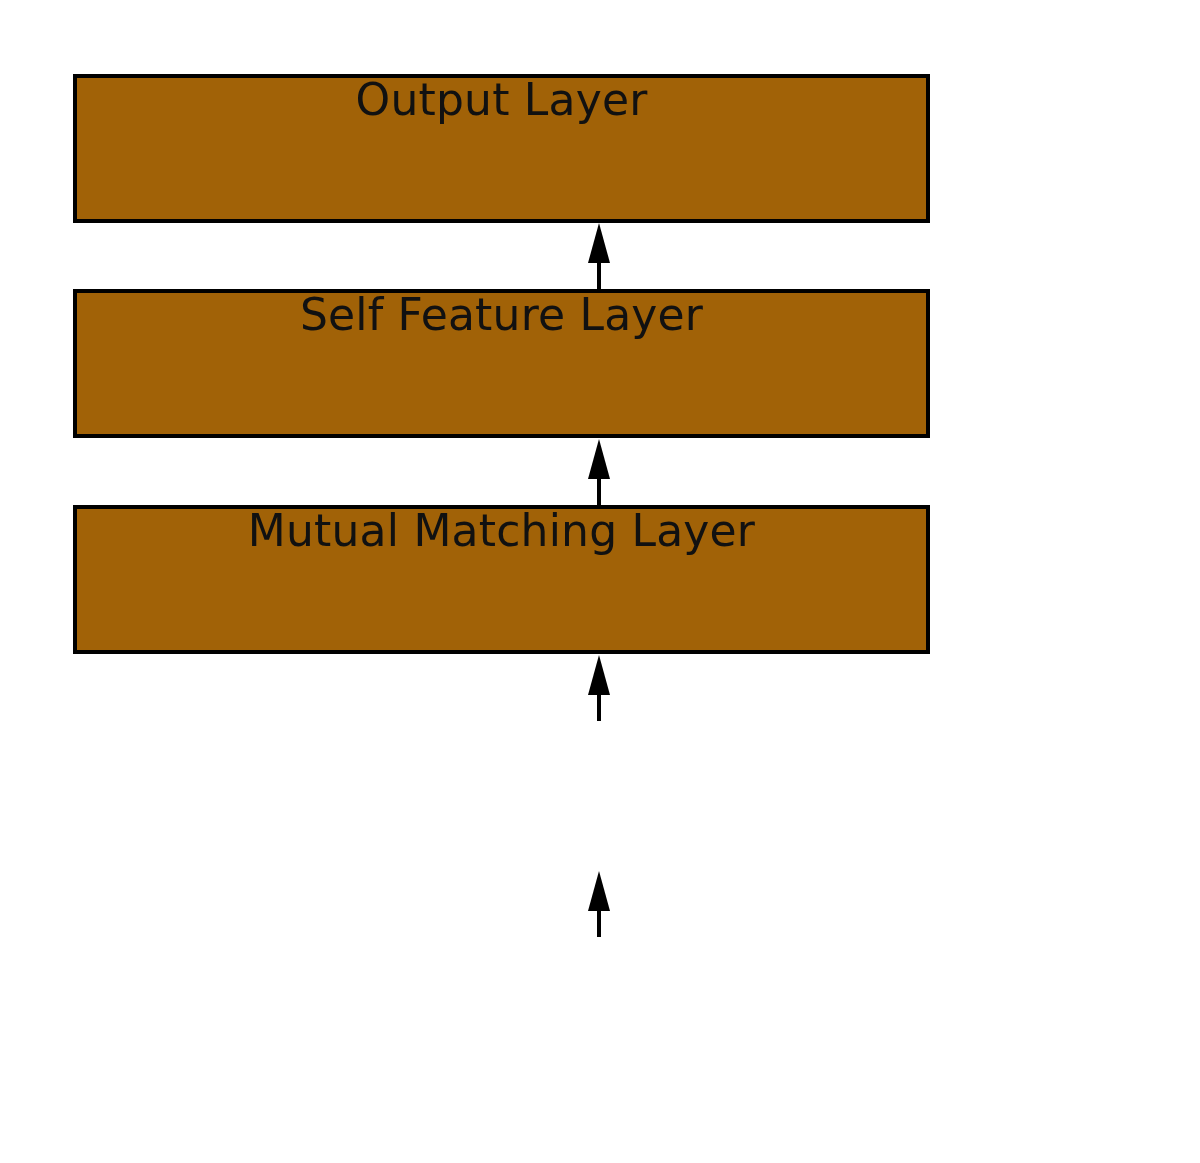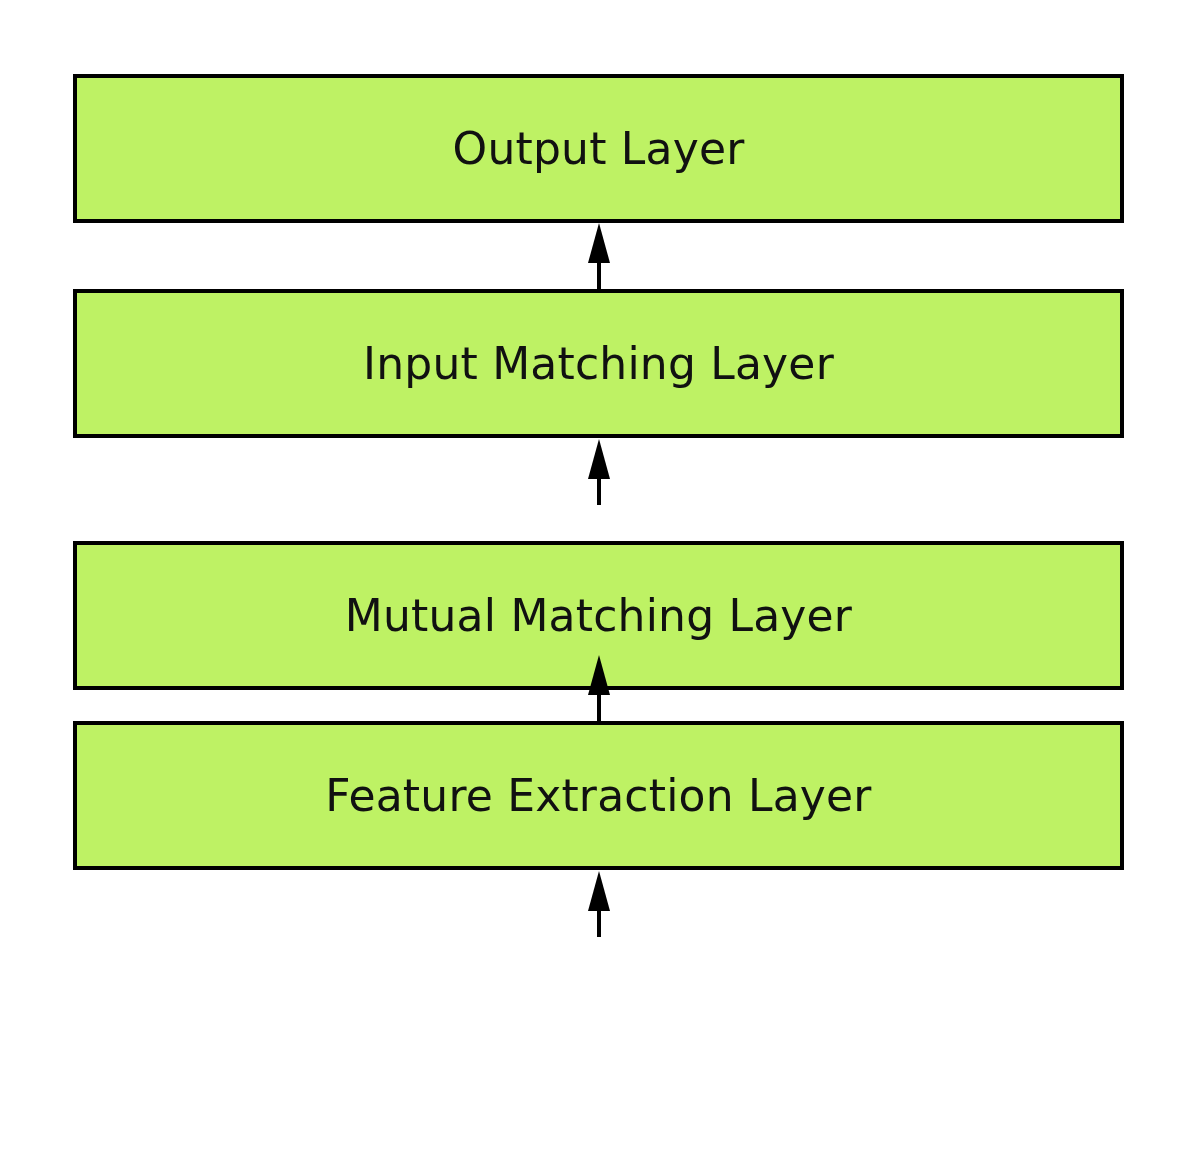--- a/index.html
+++ b/index.html
@@ -20,32 +20,31 @@
   .layer-stack {
     position: absolute;
     left: 73px;
     top: 74px;
     width: 1051px;
     height: 1013px;
   }
   .layer-block {
     position: absolute;
     left: 0;
-    width: 1051px;
+    width: 857px;
     height: 149px;
     box-sizing: border-box;
     border: 4px solid #000000;
-    background: #bef264;
+    background: #a16207;
     display: flex;
-    align-items: center;
     justify-content: center;
   }
   .layer-block.n0 { top: 0px; }
   .layer-block.n1 { top: 215px; }
-  .layer-block.n2 { top: 431px; margin-top: 36px; }
+  .layer-block.n2 { top: 431px; }
   .layer-block.n3 { top: 647px; }
   .layer-block.n4 { top: 863px; }
 
   .layer-label {
     font-size: 44px;
     font-weight: 400;
     color: #111111;
     line-height: 1;
     letter-spacing: 0.2px;
     white-space: nowrap;
@@ -80,44 +79,41 @@
     </div>
 
     <div class="flow-arrow a0">
       <svg viewBox="0 0 24 66" xmlns="http://www.w3.org/2000/svg" aria-hidden="true">
         <rect x="10" y="38" width="4" height="28" fill="#000000"></rect>
         <polygon points="12,0 23,40 1,40" fill="#000000"></polygon>
       </svg>
     </div>
 
     <div class="layer-block n1">
-      <span class="layer-label">Input Matching Layer</span>
+      <span class="layer-label">Self Feature Layer</span>
     </div>
 
     <div class="flow-arrow a1">
       <svg viewBox="0 0 24 66" xmlns="http://www.w3.org/2000/svg" aria-hidden="true">
         <rect x="10" y="38" width="4" height="28" fill="#000000"></rect>
         <polygon points="12,0 23,40 1,40" fill="#000000"></polygon>
       </svg>
     </div>
 
     <div class="layer-block n2">
       <span class="layer-label">Mutual Matching Layer</span>
     </div>
 
     <div class="flow-arrow a2">
       <svg viewBox="0 0 24 66" xmlns="http://www.w3.org/2000/svg" aria-hidden="true">
         <rect x="10" y="38" width="4" height="28" fill="#000000"></rect>
         <polygon points="12,0 23,40 1,40" fill="#000000"></polygon>
       </svg>
     </div>
 
-    <div class="layer-block n3">
-      <span class="layer-label">Feature Extraction Layer</span>
-    </div>
 
     <div class="flow-arrow a3">
       <svg viewBox="0 0 24 66" xmlns="http://www.w3.org/2000/svg" aria-hidden="true">
         <rect x="10" y="38" width="4" height="28" fill="#000000"></rect>
         <polygon points="12,0 23,40 1,40" fill="#000000"></polygon>
       </svg>
     </div>
 
 
   </div>

